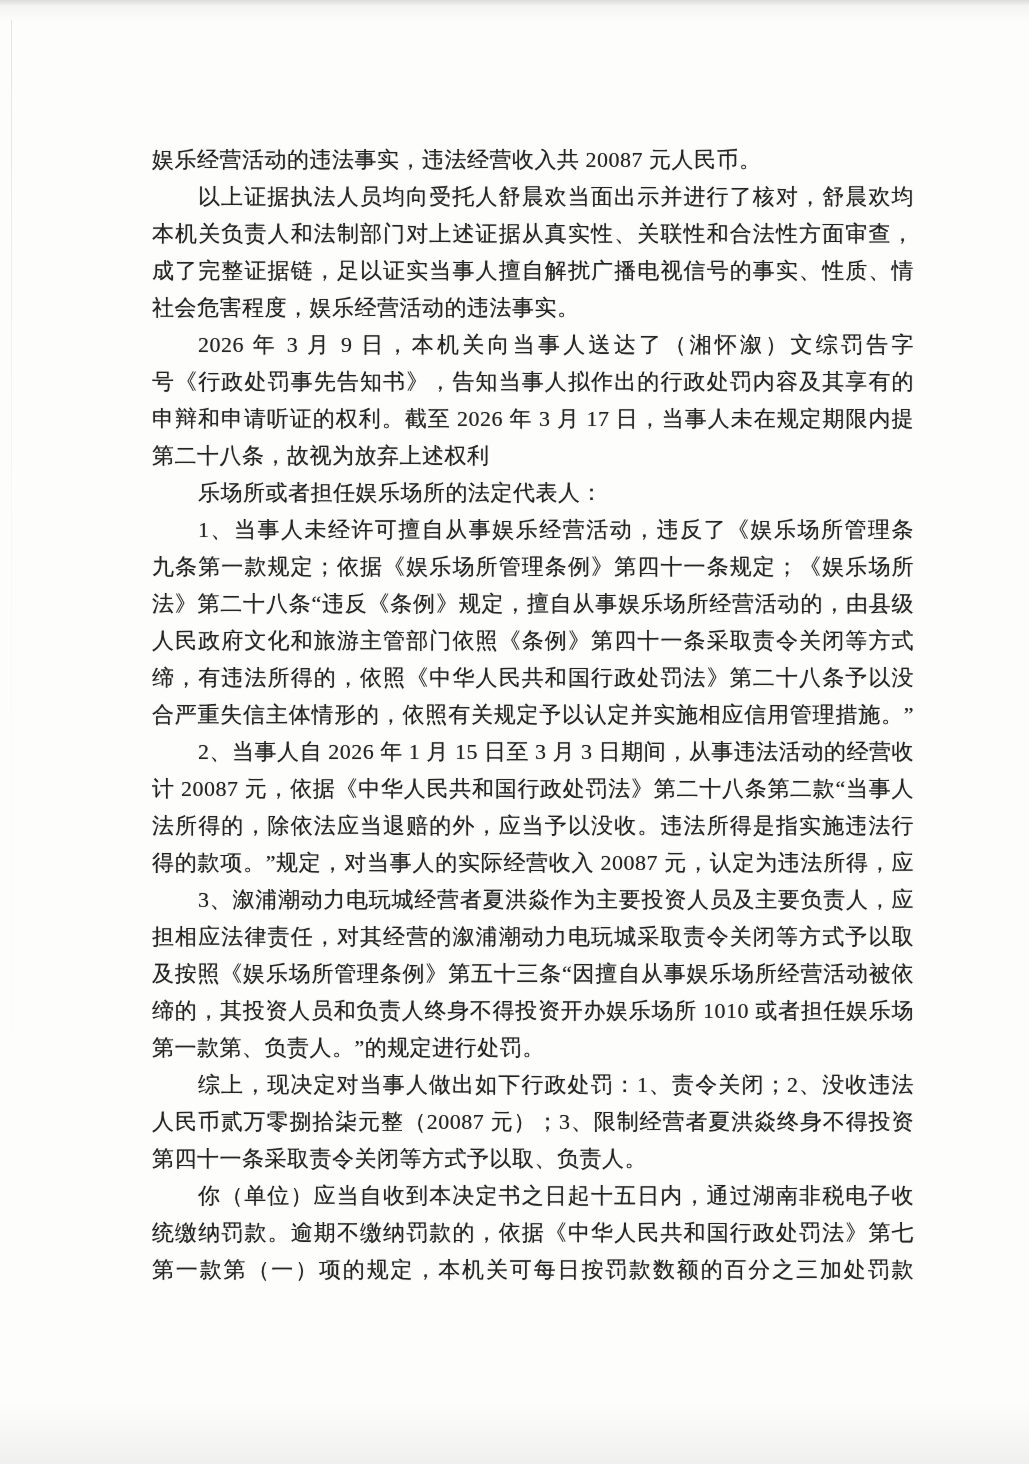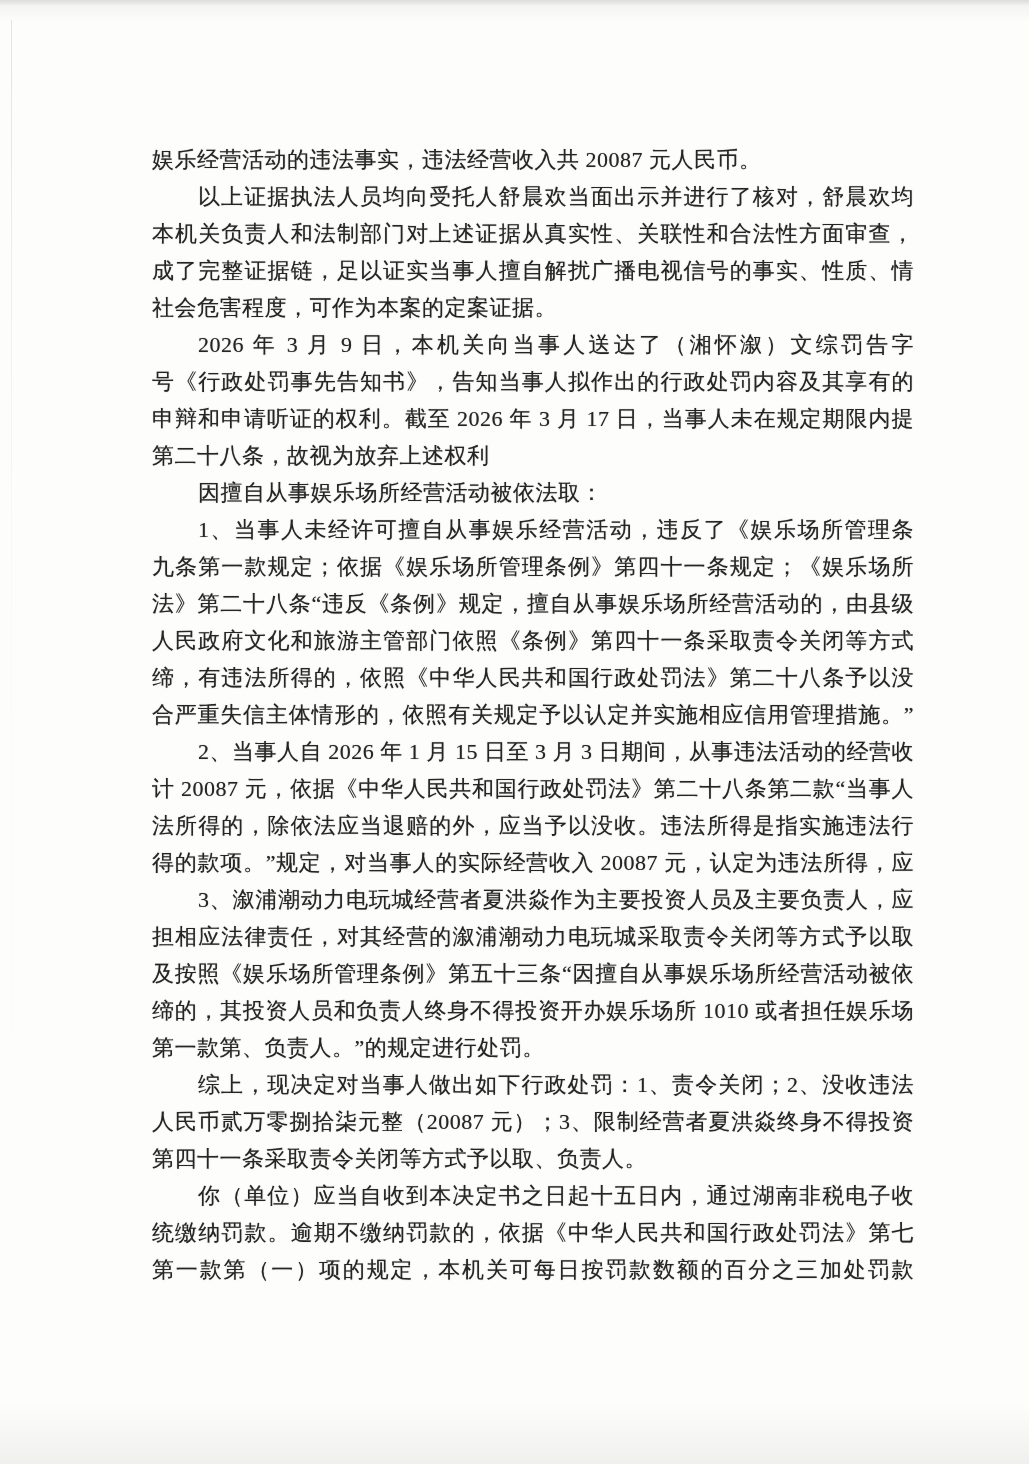--- a/index.html
+++ b/index.html
@@ -69,26 +69,26 @@
 </style>
 </head>
 <body>
 
 <div class="scan-page">
   <div class="doc-body">
       <div class="doc-line">娱乐经营活动的违法事实，违法经营收入共 20087 元人民币。</div>
       <div class="doc-line indent fill">以上证据执法人员均向受托人舒晨欢当面出示并进行了核对，舒晨欢均予认可。</div>
       <div class="doc-line fill">本机关负责人和法制部门对上述证据从真实性、关联性和合法性方面审查，认为形</div>
       <div class="doc-line fill">成了完整证据链，足以证实当事人擅自解扰广播电视信号的事实、性质、情节以及</div>
-      <div class="doc-line">社会危害程度，可作为本案的定案证据。</div>
+      <div class="doc-line">社会危害程度，娱乐经营活动的违法事实。</div>
       <div class="doc-line indent fill">2026 年 3 月 9 日，本机关向当事人送达了（湘怀溆）文综罚告字〔2026〕02</div>
       <div class="doc-line fill">号《行政处罚事先告知书》，告知当事人拟作出的行政处罚内容及其享有的陈述、</div>
       <div class="doc-line fill">申辩和申请听证的权利。截至 2026 年 3 月 17 日，当事人未在规定期限内提出陈述、</div>
       <div class="doc-line">第二十八条，故视为放弃上述权利</div>
-      <div class="doc-line indent">因擅自从事娱乐场所经营活动被依法取：</div>
+      <div class="doc-line indent">乐场所或者担任娱乐场所的法定代表人：</div>
       <div class="doc-line indent fill">1、当事人未经许可擅自从事娱乐经营活动，违反了《娱乐场所管理条例》第</div>
       <div class="doc-line fill">九条第一款规定；依据《娱乐场所管理条例》第四十一条规定；《娱乐场所管理办</div>
       <div class="doc-line fill">法》第二十八条“违反《条例》规定，擅自从事娱乐场所经营活动的，由县级以上</div>
       <div class="doc-line fill">人民政府文化和旅游主管部门依照《条例》第四十一条采取责令关闭等方式予以取</div>
       <div class="doc-line fill">缔，有违法所得的，依照《中华人民共和国行政处罚法》第二十八条予以没收；符</div>
       <div class="doc-line fill">合严重失信主体情形的，依照有关规定予以认定并实施相应信用管理措施。”进行</div>
       <div class="doc-line indent fill">2、当事人自 2026 年 1 月 15 日至 3 月 3 日期间，从事违法活动的经营收入共</div>
       <div class="doc-line fill">计 20087 元，依据《中华人民共和国行政处罚法》第二十八条第二款“当事人有违</div>
       <div class="doc-line fill">法所得的，除依法应当退赔的外，应当予以没收。违法所得是指实施违法行为所取</div>
       <div class="doc-line fill">得的款项。”规定，对当事人的实际经营收入 20087 元，认定为违法所得，应当予</div>

